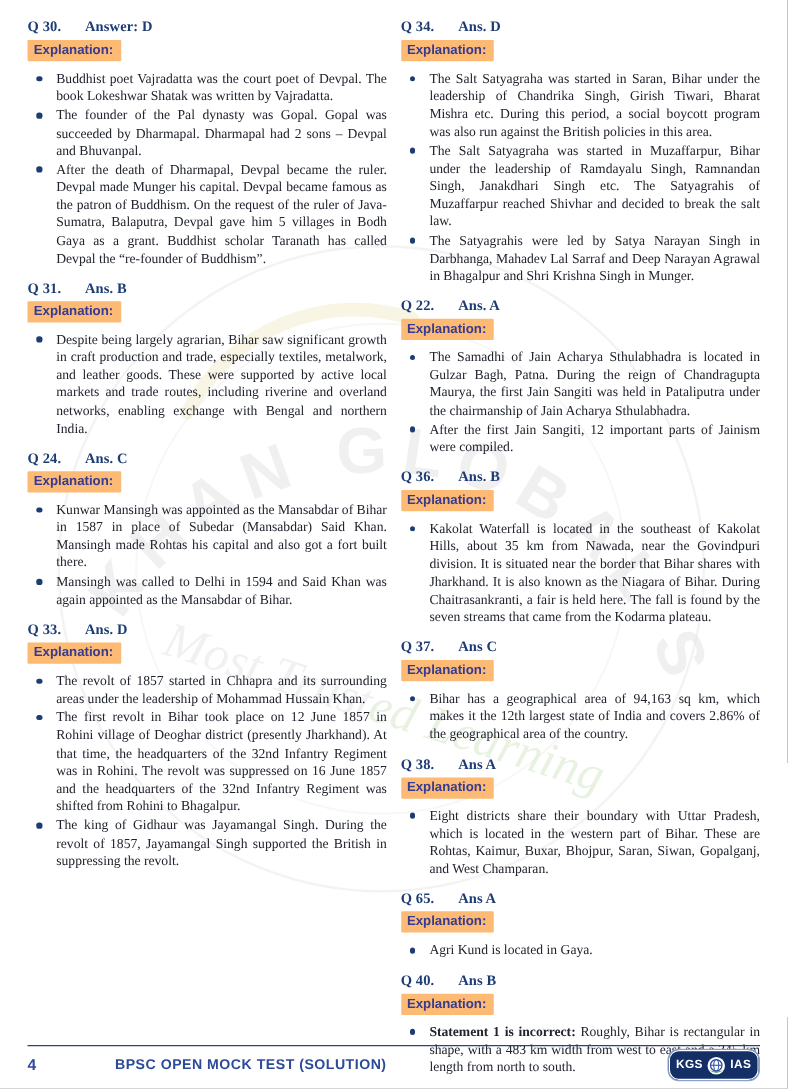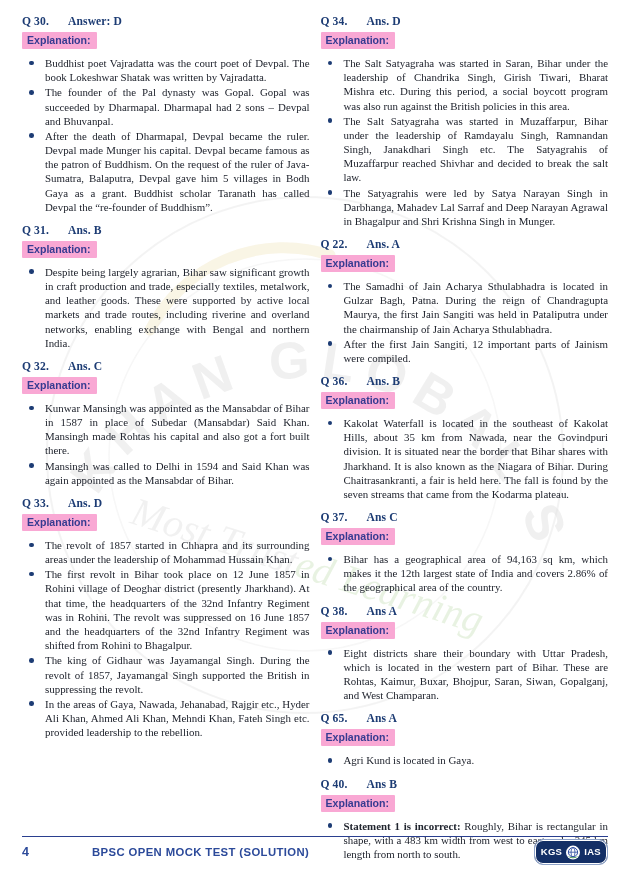--- a/index.html
+++ b/index.html
@@ -25,21 +25,21 @@
   .qhead{
     font-size:11.6px;font-weight:bold;color:#1d3c74;
     padding:3px 0 1px 0;letter-spacing:.1px;
   }
   .qnum{display:inline-block;min-width:36px;}
   .qans{display:inline-block;margin-left:10px;}
   .chip{
     display:inline-block;
     font-family:"Liberation Sans", sans-serif;
     font-size:10.6px;font-weight:bold;color:#363b91;
-    background:#f9a8d4;
+    background:#fdba74;
     padding:2px 6px 3px 5px;
     margin:3px 0 2px 0;
     border-radius:1px;
   }
   ul.bullets{list-style:none;margin:5px 0 1px 0;padding:0;}
   ul.bullets li{
     position:relative;
     padding-left:23px;
     margin:0 0 1px 0;
     font-size:10.9px;line-height:1.3;
@@ -122,35 +122,34 @@
           </ul>
         </section>
         <section class="q">
           <div class="qhead"><span class="qnum">Q 31.</span><span class="qans">Ans. B</span></div>
           <div><span class="chip">Explanation:</span></div>
           <ul class="bullets">
             <li><span class="dot"></span><span class="btext">Despite being largely agrarian, Bihar saw significant growth in craft production and trade, especially textiles, metalwork, and leather goods. These were supported by active local markets and trade routes, including riverine and overland networks, enabling exchange with Bengal and northern India.</span></li>
           </ul>
         </section>
         <section class="q">
-          <div class="qhead"><span class="qnum">Q 32.</span><span class="qans">Ans. C</span></div>
+          <div class="qhead"><span class="qnum">Q 24.</span><span class="qans">Ans. C</span></div>
           <div><span class="chip">Explanation:</span></div>
           <ul class="bullets">
             <li><span class="dot"></span><span class="btext">Kunwar Mansingh was appointed as the Mansabdar of Bihar in 1587 in place of Subedar (Mansabdar) Said Khan. Mansingh made Rohtas his capital and also got a fort built there.</span></li>
             <li><span class="dot"></span><span class="btext">Mansingh was called to Delhi in 1594 and Said Khan was again appointed as the Mansabdar of Bihar.</span></li>
           </ul>
         </section>
         <section class="q">
           <div class="qhead"><span class="qnum">Q 33.</span><span class="qans">Ans. D</span></div>
           <div><span class="chip">Explanation:</span></div>
           <ul class="bullets">
             <li><span class="dot"></span><span class="btext">The revolt of 1857 started in Chhapra and its surrounding areas under the leadership of Mohammad Hussain Khan.</span></li>
             <li><span class="dot"></span><span class="btext">The first revolt in Bihar took place on 12 June 1857 in Rohini village of Deoghar district (presently Jharkhand). At that time, the headquarters of the 32nd Infantry Regiment was in Rohini. The revolt was suppressed on 16 June 1857 and the headquarters of the 32nd Infantry Regiment was shifted from Rohini to Bhagalpur.</span></li>
             <li><span class="dot"></span><span class="btext">The king of Gidhaur was Jayamangal Singh. During the revolt of 1857, Jayamangal Singh supported the British in suppressing the revolt.</span></li>
-            <li><span class="dot"></span><span class="btext">In the areas of Gaya, Nawada, Jehanabad, Rajgir etc., Hyder Ali Khan, Ahmed Ali Khan, Mehndi Khan, Fateh Singh etc. provided leadership to the rebellion.</span></li>
           </ul>
         </section>
       </div>
     <div class="col">
         <section class="q">
           <div class="qhead"><span class="qnum">Q 34.</span><span class="qans">Ans. D</span></div>
           <div><span class="chip">Explanation:</span></div>
           <ul class="bullets">
             <li><span class="dot"></span><span class="btext">The Salt Satyagraha was started in Saran, Bihar under the leadership of Chandrika Singh, Girish Tiwari, Bharat Mishra etc. During this period, a social boycott program was also run against the British policies in this area.</span></li>
             <li><span class="dot"></span><span class="btext">The Salt Satyagraha was started in Muzaffarpur, Bihar under the leadership of Ramdayalu Singh, Ramnandan Singh, Janakdhari Singh etc. The Satyagrahis of Muzaffarpur reached Shivhar and decided to break the salt law.</span></li>

